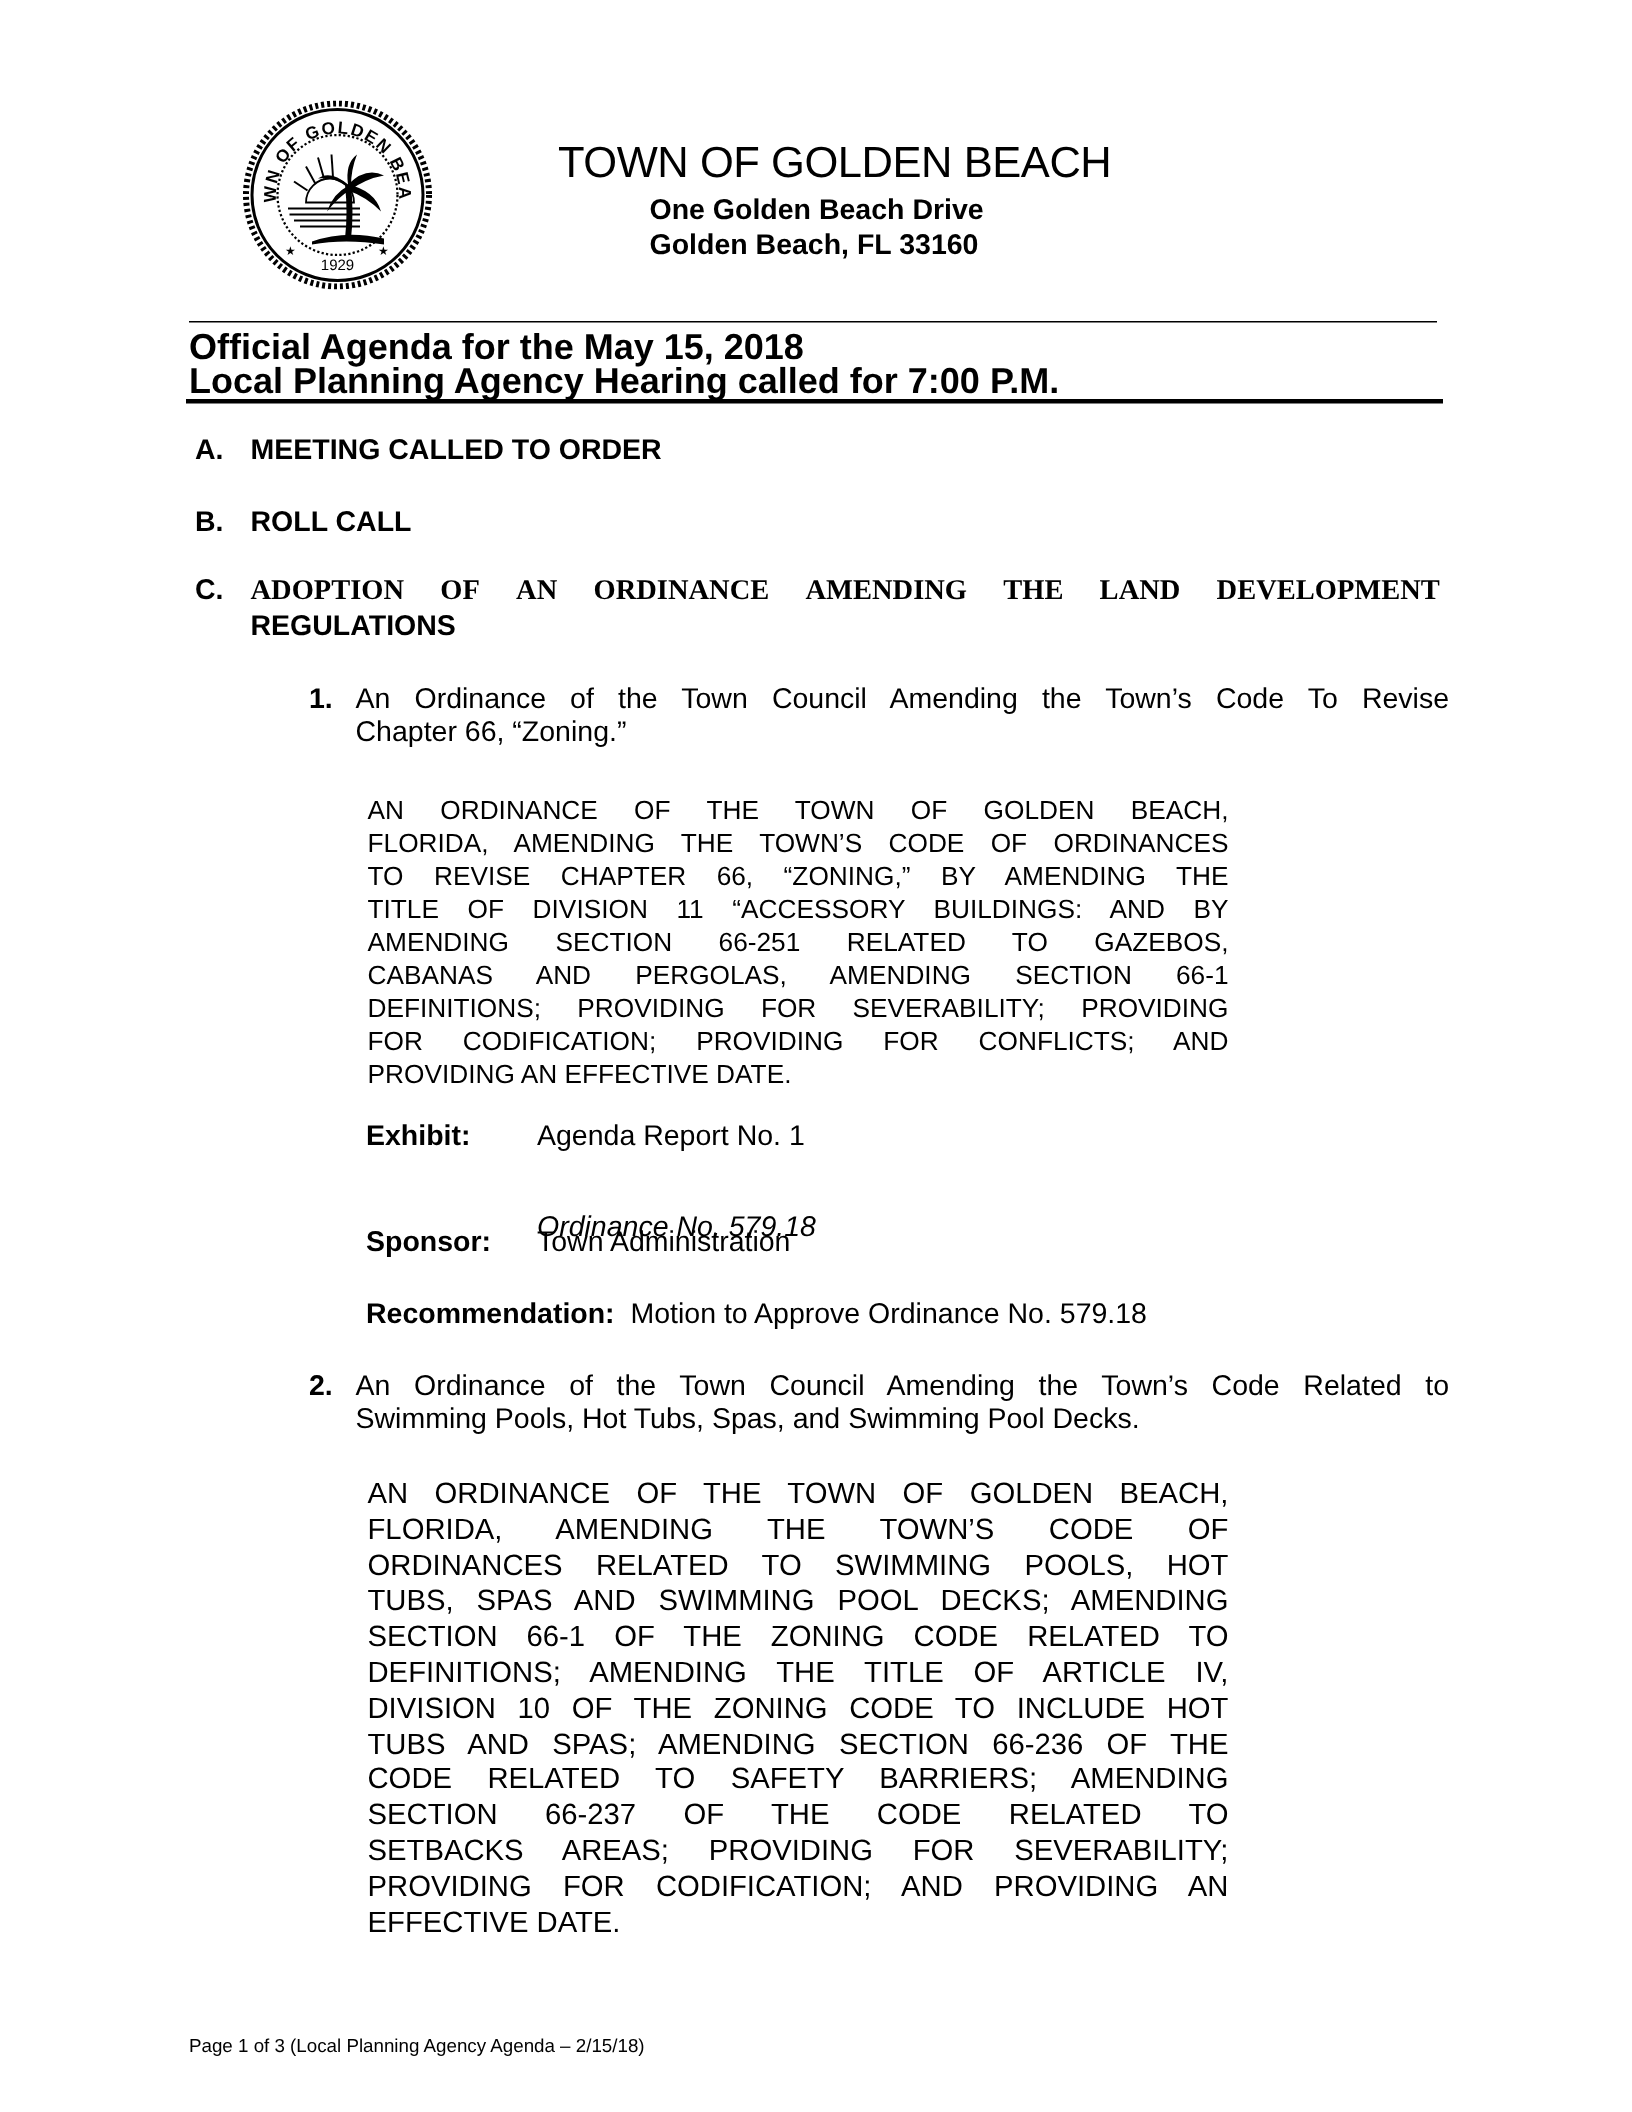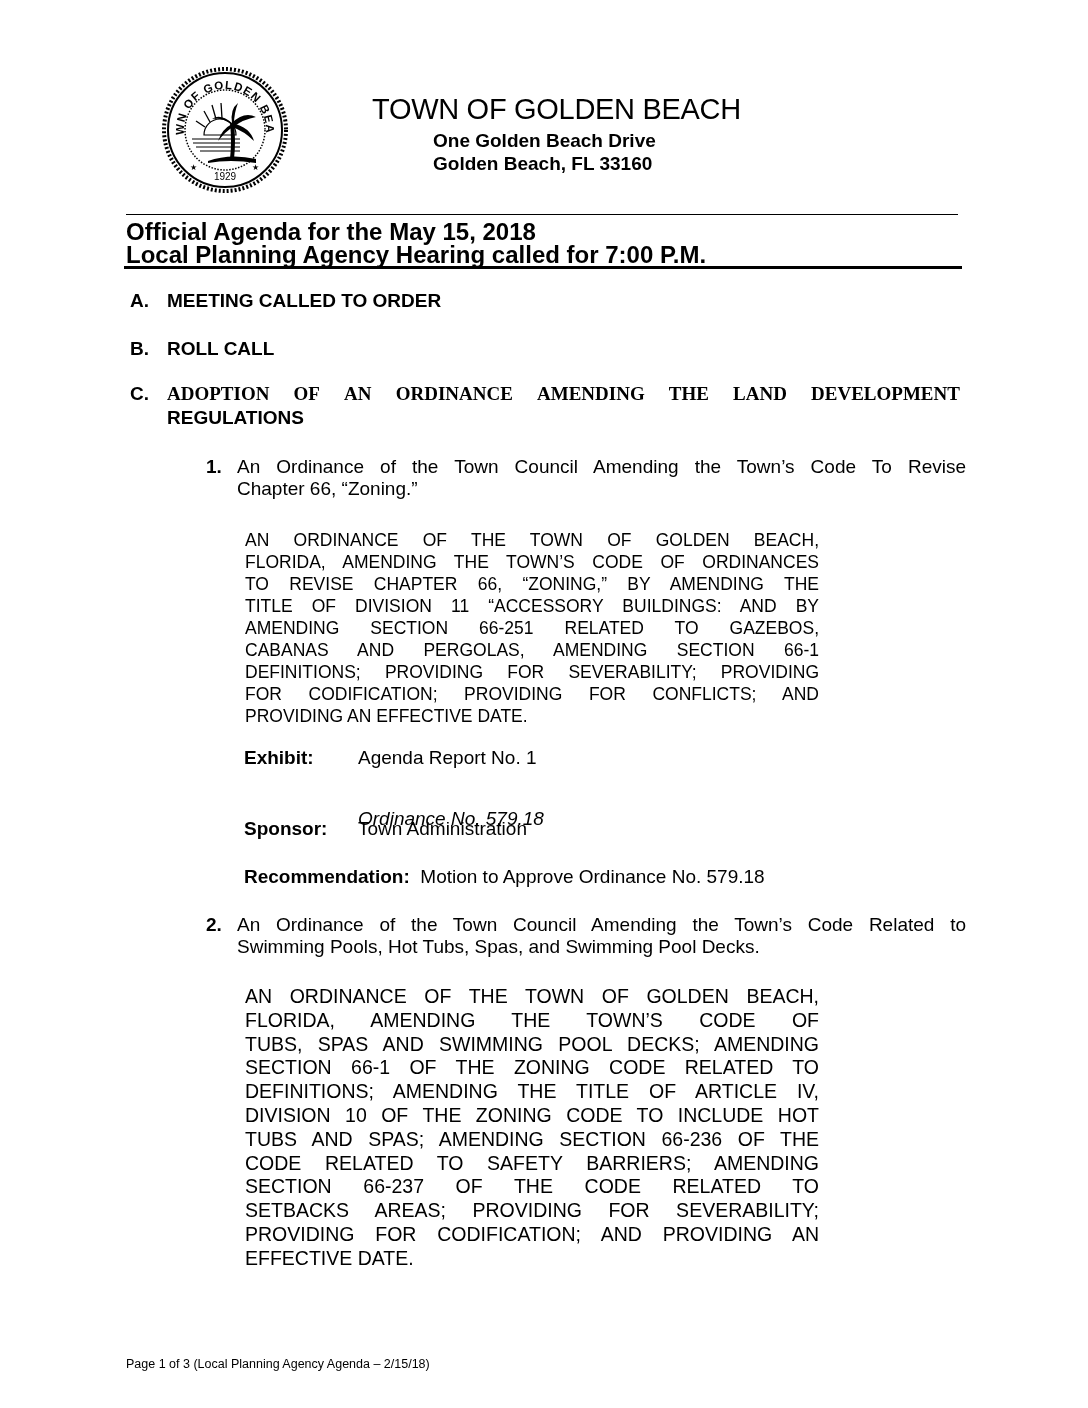--- a/index.html
+++ b/index.html
@@ -150,20 +150,21 @@
 <div class="abs item item2">
   <span class="num">2.</span>
   <div class="item-body">
     <span class="line-j">An Ordinance of the Town Council Amending the Town’s Code Related to</span>
     <span class="line-l">Swimming Pools, Hot Tubs, Spas, and Swimming Pool Decks.</span>
   </div>
 </div>
 <div class="abs ord ord2">
   <span class="line-j">AN ORDINANCE OF THE TOWN OF GOLDEN BEACH,</span>
   <span class="line-j">FLORIDA, AMENDING THE TOWN’S CODE OF</span>
+  <span class="line-j">ORDINANCES RELATED TO SWIMMING POOLS, HOT</span>
   <span class="line-j">TUBS, SPAS AND SWIMMING POOL DECKS; AMENDING</span>
   <span class="line-j">SECTION 66-1 OF THE ZONING CODE RELATED TO</span>
   <span class="line-j">DEFINITIONS; AMENDING THE TITLE OF ARTICLE IV,</span>
   <span class="line-j">DIVISION 10 OF THE ZONING CODE TO INCLUDE HOT</span>
   <span class="line-j">TUBS AND SPAS; AMENDING SECTION 66-236 OF THE</span>
   <span class="line-j">CODE RELATED TO SAFETY BARRIERS; AMENDING</span>
   <span class="line-j">SECTION 66-237 OF THE CODE RELATED TO</span>
   <span class="line-j">SETBACKS AREAS; PROVIDING FOR SEVERABILITY;</span>
   <span class="line-j">PROVIDING FOR CODIFICATION; AND PROVIDING AN</span>
   <span class="line-l">EFFECTIVE DATE.</span>

